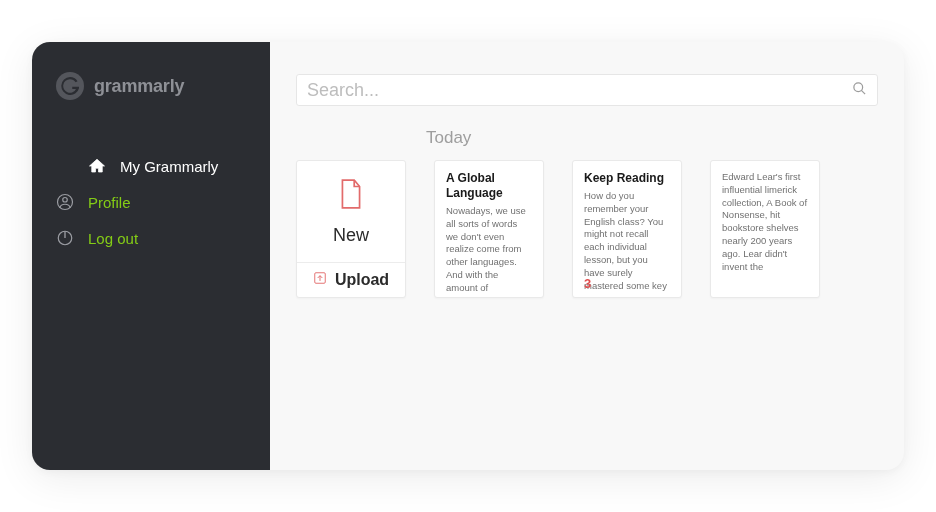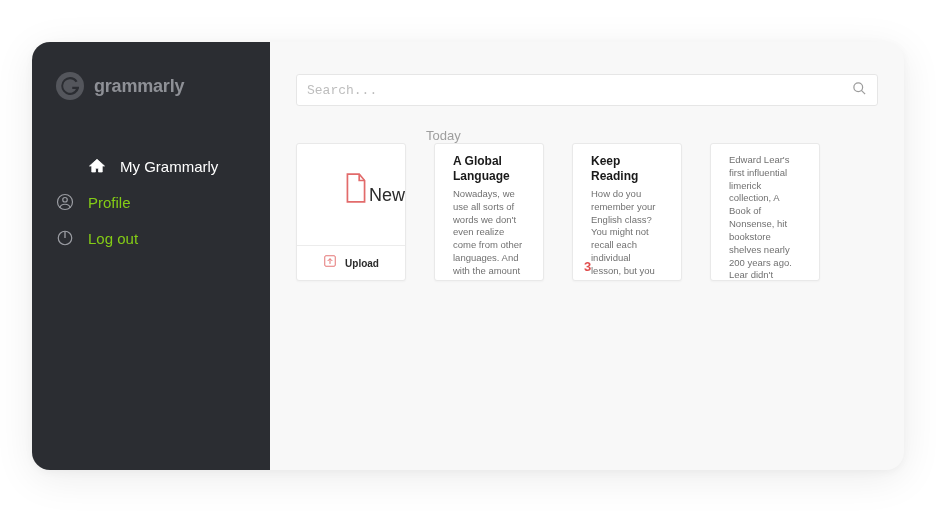--- a/index.html
+++ b/index.html
@@ -103,57 +103,56 @@
       border: 1px solid #e6e6e6;
       border-radius: 3px;
       display: flex;
       align-items: center;
       padding: 0 10px;
     }
     .search-input {
       flex: 1;
       border: none;
       outline: none;
-      font-size: 13px;
+      font-size: 18px;
       color: #333;
       background: transparent;
-      font-family: Liberation Mono, monospace;
     }
     .search-input::placeholder {
       color: #bdbdbd;
     }
     .search-icon {
       width: 15px;
       height: 15px;
       color: #9c9c9c;
     }
     .section-label {
       color: #9e9e9e;
-      font-size: 13px;
-      margin: 22px 0 0 130px;
+      font-size: 17px;
+      margin: 22px 0 12px 130px;
     }
     .cards-row {
       display: flex;
       gap: 28px;
     }
     .card {
       width: 110px;
       background: #fff;
       border: 1px solid #e9e9e9;
       border-radius: 3px;
       box-shadow: 0 1px 2px rgba(0,0,0,0.03);
     }
     .new-card {
       display: flex;
       flex-direction: column;
     }
     .new-card-top {
       flex: 1;
       display: flex;
-      flex-direction: row;
+      flex-direction: column;
       align-items: center;
       justify-content: flex-end;
       padding: 18px 0 16px 0;
       cursor: pointer;
     }
     .new-icon {
       width: 26px;
       height: 30px;
       margin-bottom: 12px;
     }
@@ -169,26 +168,26 @@
       justify-content: center;
       padding: 8px 0;
       gap: 8px;
       cursor: pointer;
     }
     .upload-icon {
       width: 14px;
       height: 14px;
     }
     .upload-label {
-      font-size: 10px;
+      font-size: 16px;
       font-weight: 600;
       color: #2b2b2b;
     }
     .doc-card {
-      padding: 10px 18px;
+      padding: 10px 11px;
       height: 138px;
       overflow: hidden;
       cursor: pointer;
       position: relative;
     }
     .doc-title {
       font-size: 12px;
       font-weight: 700;
       color: #1a1a1a;
       line-height: 1.25;

